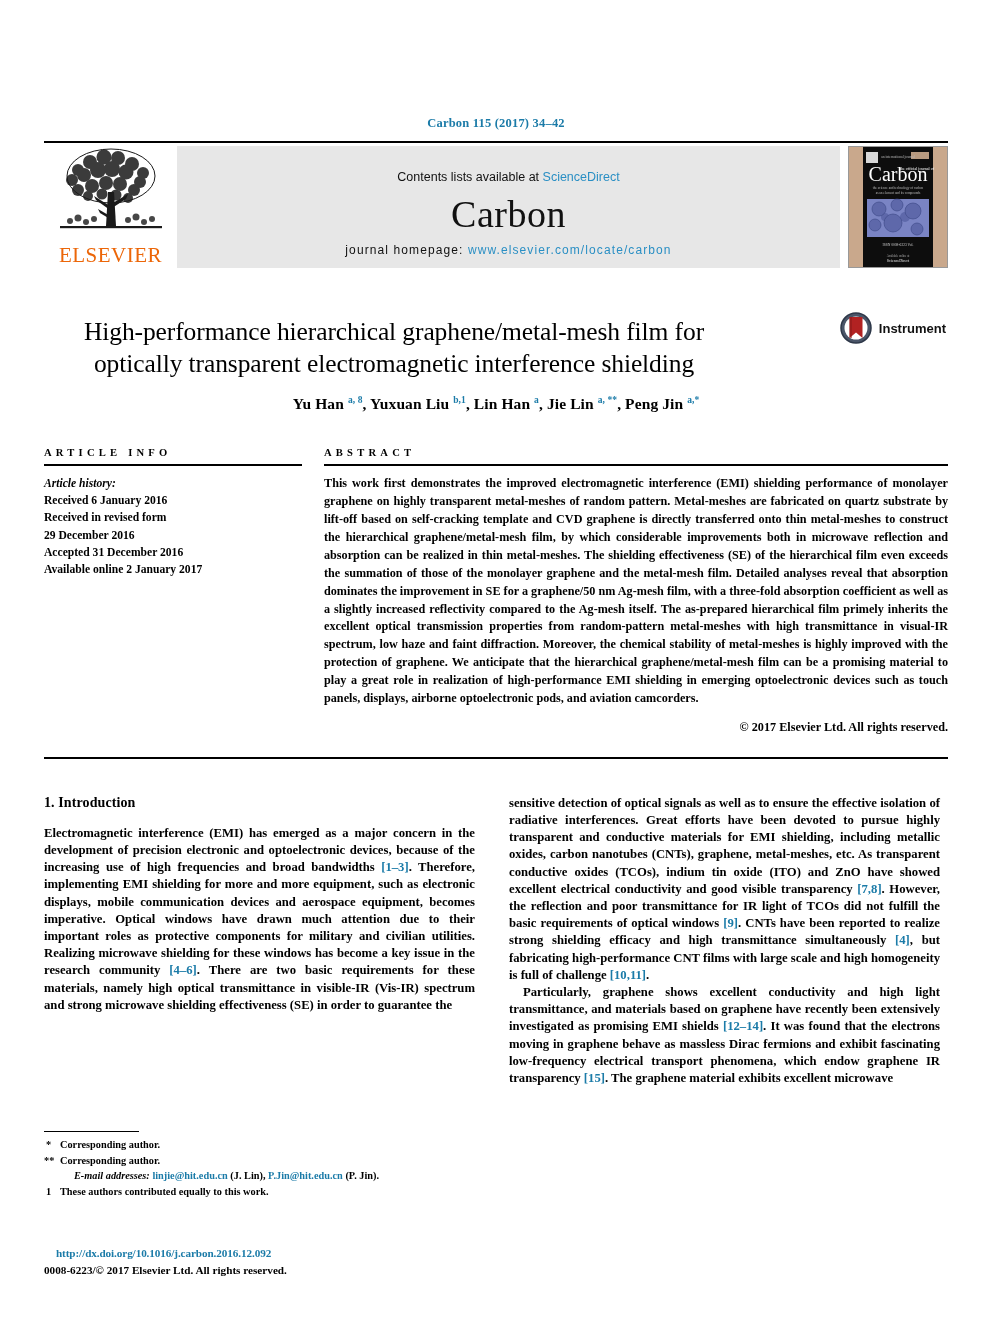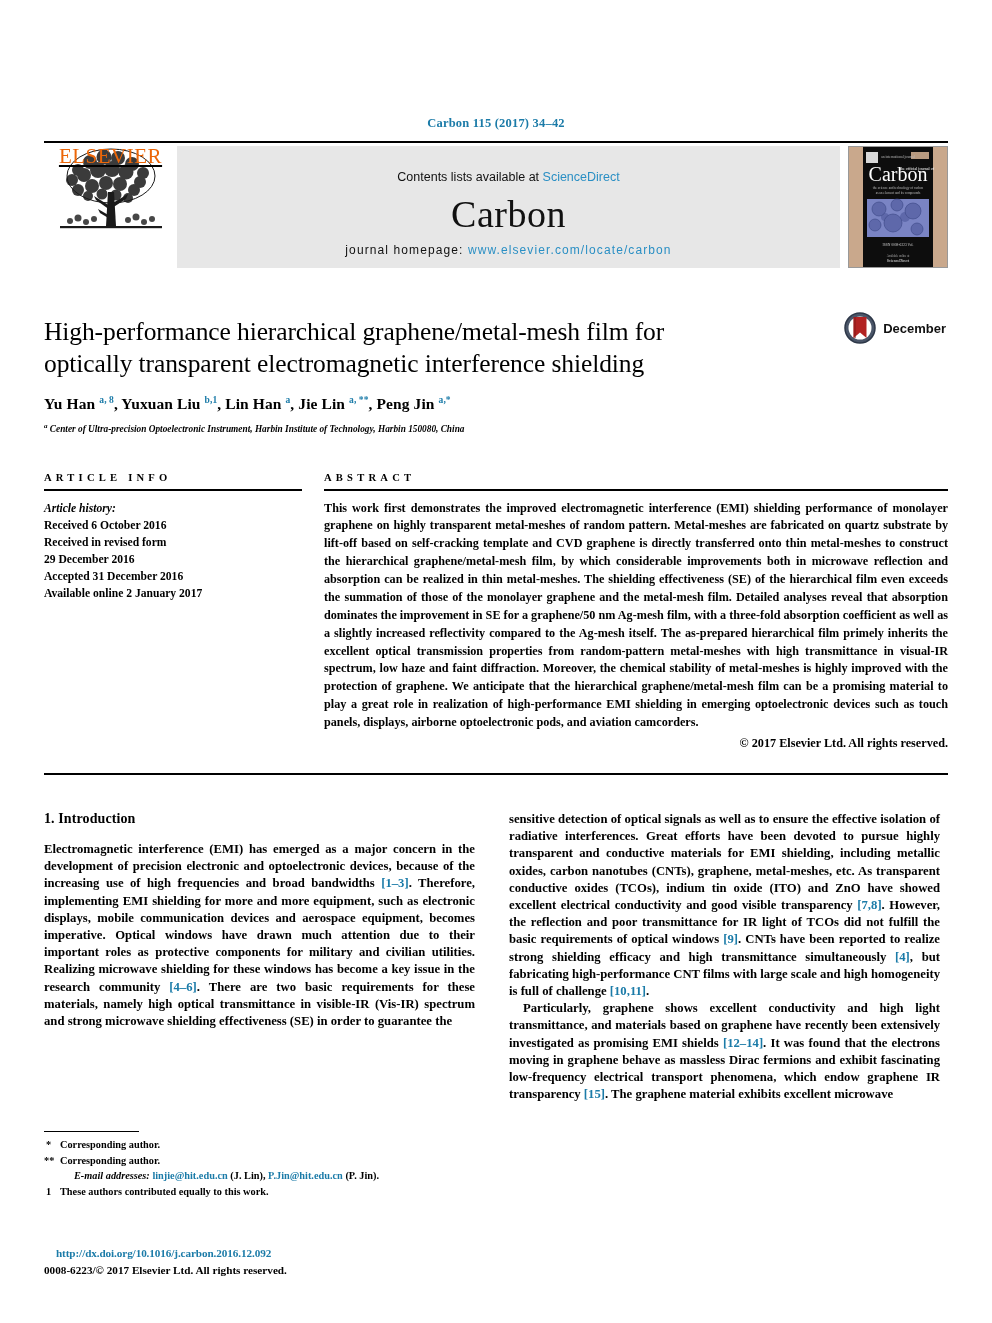--- a/index.html
+++ b/index.html
@@ -30,21 +30,21 @@
   .masthead-rule { border-top:2.4px solid #000; }
   .masthead {
     display:flex;
     align-items:stretch;
     height:122px;
     margin-top:3px;
   }
   .elsevier-logo {
     width:133px; flex:0 0 133px;
     position:relative;
-    display:flex; flex-direction:column; text-decoration:underline;
+    display:flex; flex-direction:column; justify-content:flex-end;
   }
   .tree-svg { position:absolute; left:4px; top:0; }
   .elsevier-word {
     position:relative;
     font-family:"Liberation Serif", serif;
     font-size:21px;
     letter-spacing:.5px;
     color:#ec6608;
     text-align:center;
     line-height:1;
@@ -77,21 +77,21 @@
   .homepage-line .url { color:#2a8fc4; }
   .cover-thumb {
     width:100px; flex:0 0 100px;
     border:1px solid #999;
     background:#fff;
     position:relative;
     overflow:hidden;
   }
 
   
-  .title-block { margin:48px 44px 0 44px; position:relative; }
+  .title-block { margin:48px 44px 0 44px; position:relative;text-align:center; }
   h1.paper-title {
     font-family:"Liberation Serif", serif;
     font-size:25.5px;
     font-weight:400;
     line-height:1.26;
     margin:0;
     width:700px;
     letter-spacing:-.1px;
   }
   .crossmark {
@@ -141,21 +141,21 @@
   .hist .ital { font-style:italic; }
   .abstract-body {
     margin-top:9px;
     font-size:12.2px;
     font-weight:bold;
     line-height:1.465;
     text-align:justify;
     hyphens:none;
   }
   .copyright {
-    margin-top:4px;
+    margin-top:12px;
     text-align:right;
     font-size:12.2px;
     font-weight:bold;
   }
   .abs-bottom-rule { margin:22px 44px 0 44px; border-top:2.2px solid #000; }
 
   
   .body-cols {
     margin:36px 44px 0 44px;
     display:flex;
@@ -314,37 +314,36 @@
     <h1 class="paper-title">High-performance hierarchical graphene/metal-mesh film for optically transparent electromagnetic interference shielding</h1>
 
     <div class="crossmark">
       <svg width="32" height="32" viewBox="0 0 32 32">
         <circle cx="16" cy="16" r="15" fill="#4a5568"></circle>
         <circle cx="16" cy="16" r="15" fill="none" stroke="#2d3748" stroke-width="1.5"></circle>
         <circle cx="16" cy="16" r="11.5" fill="#ffffff"></circle>
         <path d="M9.5 5 L22.5 5 L22.5 26 L16 20.5 L9.5 26 Z" fill="#b22222"></path>
         <path d="M9.5 5 L12 5 L12 26 L9.5 26 Z" fill="#8b1a1a" opacity="0.55"></path>
       </svg>
-      <span class="crossmark-word">December</span>
+      <span class="crossmark-word">Instrument</span>
     </div>
 
     <div class="authors">Yu Han <sup>a, 8</sup>, Yuxuan Liu <sup>b,1</sup>, Lin Han <sup>a</sup>, Jie Lin <sup>a, **</sup>, Peng Jin <sup>a,*</sup></div>
 
     <div class="affils">
-      <div><sup>a</sup> <span>Center of Ultra-precision Optoelectronic Instrument, Harbin Institute of Technology, Harbin 150080, China</span></div>
     </div>
   </div>
 
   <div class="info-section">
     <div class="col-info">
       <div class="sec-head">ARTICLE INFO</div>
       <div class="sec-rule-thin"></div>
       <div class="hist">
         <div class="ital">Article history:</div>
-        <div>Received 6 October 2016</div>
+        <div>Received 6 January 2016</div>
         <div>Received in revised form</div>
         <div>29 December 2016</div>
         <div>Accepted 31 December 2016</div>
         <div>Available online 2 January 2017</div>
       </div>
     </div>
 
     <div class="col-abs">
       <div class="sec-head">ABSTRACT</div>
       <div class="sec-rule-thin"></div>

